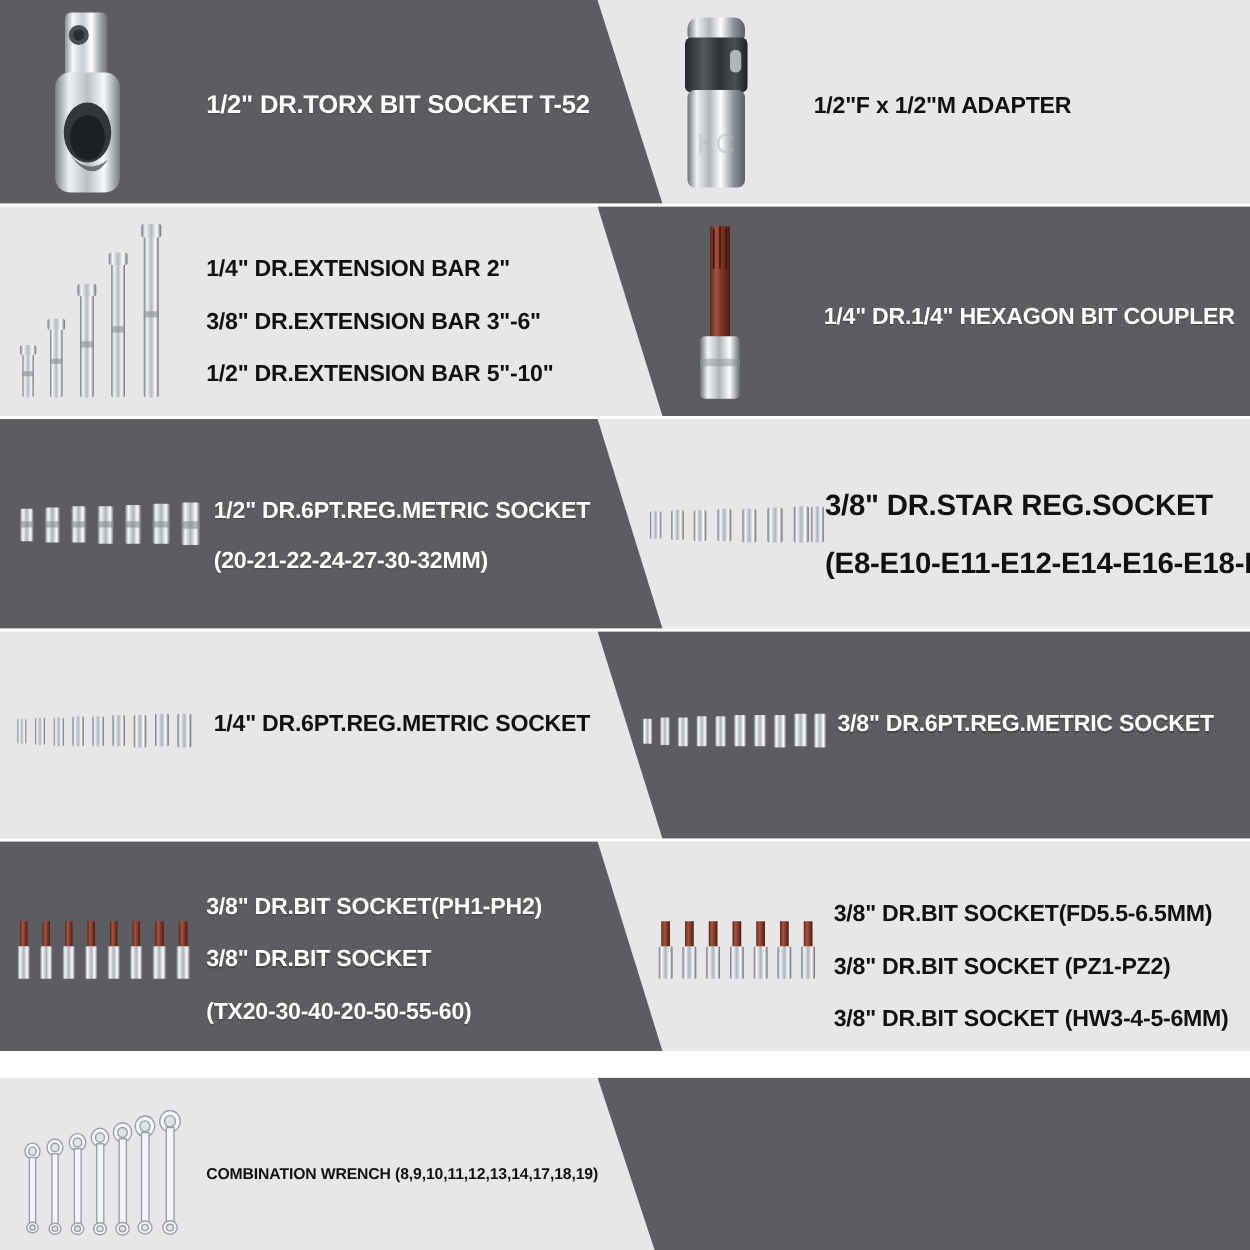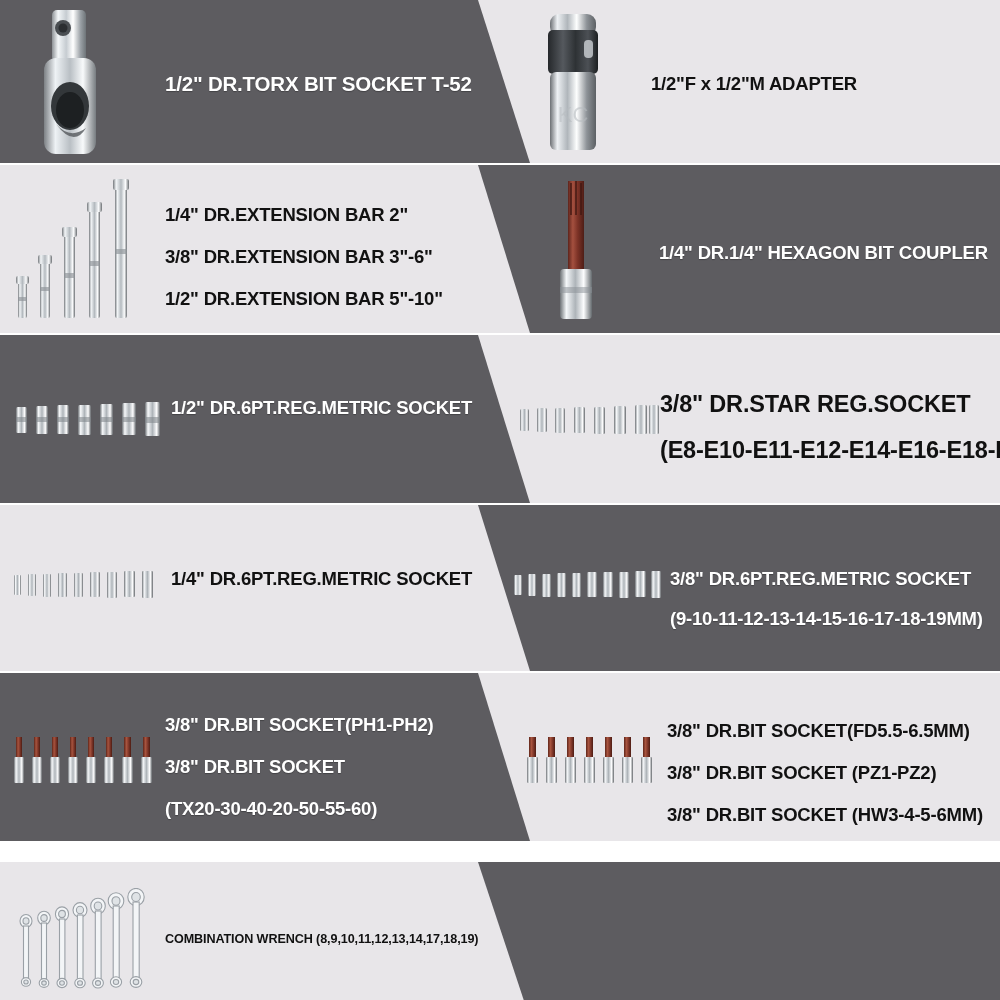--- a/index.html
+++ b/index.html
@@ -233,20 +233,21 @@
             <rect x="66" y="20" width="13" height="5"></rect>
           <rect x="88" y="20" width="13" height="5"></rect>
             <rect x="110" y="20" width="14" height="5"></rect>
           <rect x="133" y="20" width="15" height="6"></rect>
         </g>
       </svg>
     </div>
 
     <div class="label on-dark fs-19" style="left:171px; top:59px;">
       <span class="ln" style="margin-bottom:12px">1/2" DR.6PT.REG.METRIC SOCKET</span>
+      <span class="ln">(20-21-22-24-27-30-32MM)</span>
     </div>
 
     <div class="art" style="left:518px; top:64px;">
       <svg width="142" height="40" viewBox="0 0 142 40">
         <g fill="url(#so3)">
           <rect x="2" y="10" width="9" height="22" rx="1.5"></rect>
           <rect x="19" y="9" width="10" height="24" rx="1.5"></rect>
           <rect x="37" y="9" width="10" height="25" rx="1.5"></rect>
           <rect x="56" y="8" width="11" height="26" rx="1.5"></rect>
           <rect x="76" y="8" width="11" height="27" rx="1.5"></rect>
@@ -299,21 +300,20 @@
           <rect x="91" y="7" width="10" height="25" rx="1.2"></rect>
           <rect x="107" y="7" width="10" height="26" rx="1.2"></rect>
           <rect x="123" y="6" width="11" height="26" rx="1.2"></rect>
           <rect x="139" y="6" width="10" height="27" rx="1.2"></rect>
         </g>
       </svg>
     </div>
 
     <div class="label on-dark fs-19" style="left:670px; top:60px;">
       <span class="ln" style="margin-bottom:12px">3/8" DR.6PT.REG.METRIC SOCKET</span>
-      <span class="ln">(9-10-11-12-13-14-15-16-17-18-19MM)</span>
     </div>
   </div>
 
   <div class="row" id="row5">
     <div class="bg-light"></div>
     <div class="bg-dark wedge-left"></div>
 
     <div class="art" style="left:10px; top:62px;">
       <svg width="150" height="50" viewBox="0 0 150 50">
         <defs>

